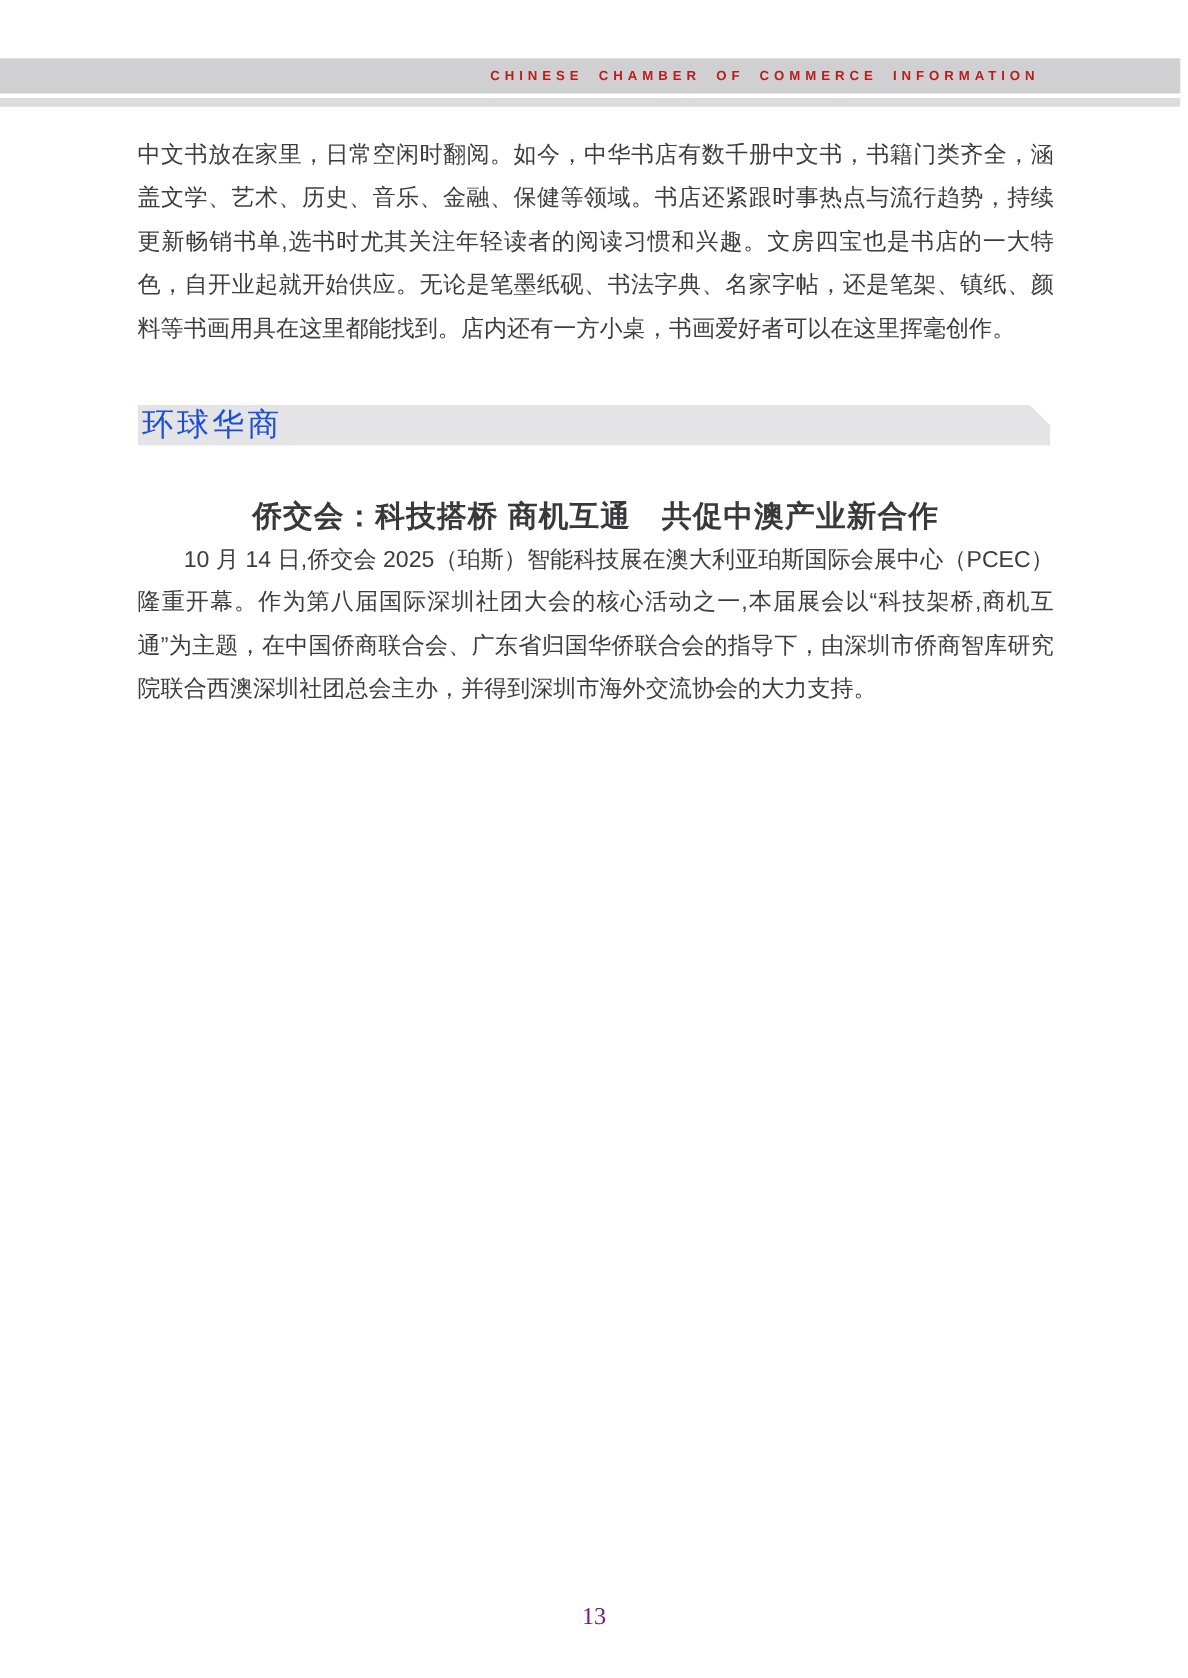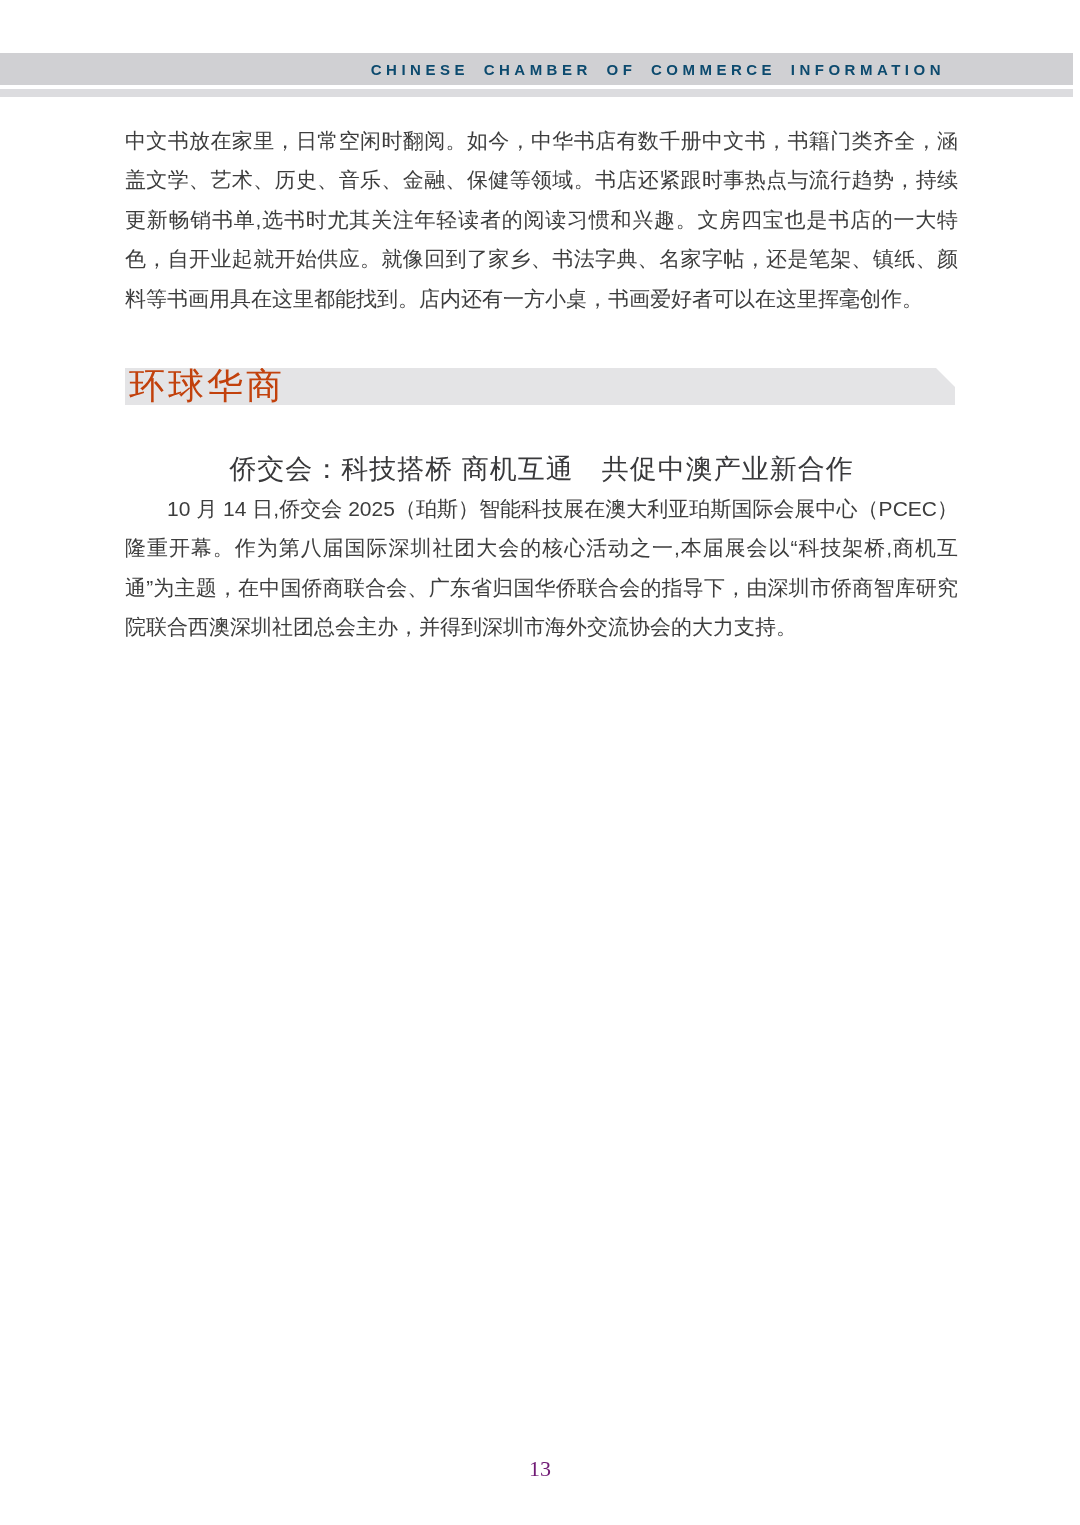--- a/index.html
+++ b/index.html
@@ -17,25 +17,25 @@
     top: 53px; left: 0;
     width: 1073px; height: 32px;
     background: #d0d0d3;
     box-sizing: border-box;
     display: flex;
     align-items: center;
     justify-content: flex-end;
     padding-right: 128px;
   }
   .header-text {
-    font-size: 15px;
+    font-size: 12px;
     font-weight: bold;
     letter-spacing: 4.5px;
     word-spacing: 6px;
-    color: #0c4a6e;
+    color: #b91c1c;
     white-space: nowrap;
   }
   .header-bar-thin {
     position: absolute;
     top: 89px; left: 0;
     width: 1073px; height: 8px;
     background: #dcdcdf;
   }
   
   .content {
@@ -55,33 +55,33 @@
     margin-top: 50px;
     width: 830px;
     height: 37px;
     background: #e4e4e6;
     clip-path: polygon(0 0, calc(100% - 19px) 0, 100% 19px, 100% 100%, 0 100%);
     display: flex;
     align-items: center;
   }
   .section-title {
     font-family: "Liberation Serif", "DejaVu Serif", serif;
-    font-size: 36px;
-    color: #c2410c;
+    font-size: 29px;
+    color: #1d4ed8;
     letter-spacing: 3px;
     padding-left: 4px;
     line-height: 37px;
     text-indent: 0;
   }
   
   .article-title {
     margin: 44px 0 0 0;
     font-size: 27px;
     line-height: 40px;
-    font-weight: normal;
+    font-weight: bold;
     text-align: center;
     color: #39393b;
     letter-spacing: 1px;
     text-indent: 0;
   }
   .first-after-title { margin-top: 26px; }
   
   .page-number {
     position: absolute;
     left: 0; right: 0;
@@ -97,21 +97,21 @@
 
 <div class="page">
 
   <div class="header-bar-main">
     <span class="header-text">CHINESE CHAMBER OF COMMERCE INFORMATION</span>
   </div>
   <div class="header-bar-thin"></div>
 
   <div class="content">
 
-    <p class="body">中文书放在家里，日常空闲时翻阅。如今，中华书店有数千册中文书，书籍门类齐全，涵盖文学、艺术、历史、音乐、金融、保健等领域。书店还紧跟时事热点与流行趋势，持续更新畅销书单,选书时尤其关注年轻读者的阅读习惯和兴趣。文房四宝也是书店的一大特色，自开业起就开始供应。就像回到了家乡、书法字典、名家字帖，还是笔架、镇纸、颜料等书画用具在这里都能找到。店内还有一方小桌，书画爱好者可以在这里挥毫创作。</p>
+    <p class="body">中文书放在家里，日常空闲时翻阅。如今，中华书店有数千册中文书，书籍门类齐全，涵盖文学、艺术、历史、音乐、金融、保健等领域。书店还紧跟时事热点与流行趋势，持续更新畅销书单,选书时尤其关注年轻读者的阅读习惯和兴趣。文房四宝也是书店的一大特色，自开业起就开始供应。无论是笔墨纸砚、书法字典、名家字帖，还是笔架、镇纸、颜料等书画用具在这里都能找到。店内还有一方小桌，书画爱好者可以在这里挥毫创作。</p>
 
 
     <div class="section-banner">
       <span class="section-title">环球华商</span>
     </div>
 
     <p class="article-title">侨交会：科技搭桥 商机互通　共促中澳产业新合作</p>
 
     <p class="body indent first-after-title">10 月 14 日,侨交会 2025（珀斯）智能科技展在澳大利亚珀斯国际会展中心（PCEC）隆重开幕。作为第八届国际深圳社团大会的核心活动之一,本届展会以“科技架桥,商机互通”为主题，在中国侨商联合会、广东省归国华侨联合会的指导下，由深圳市侨商智库研究院联合西澳深圳社团总会主办，并得到深圳市海外交流协会的大力支持。</p>
 

